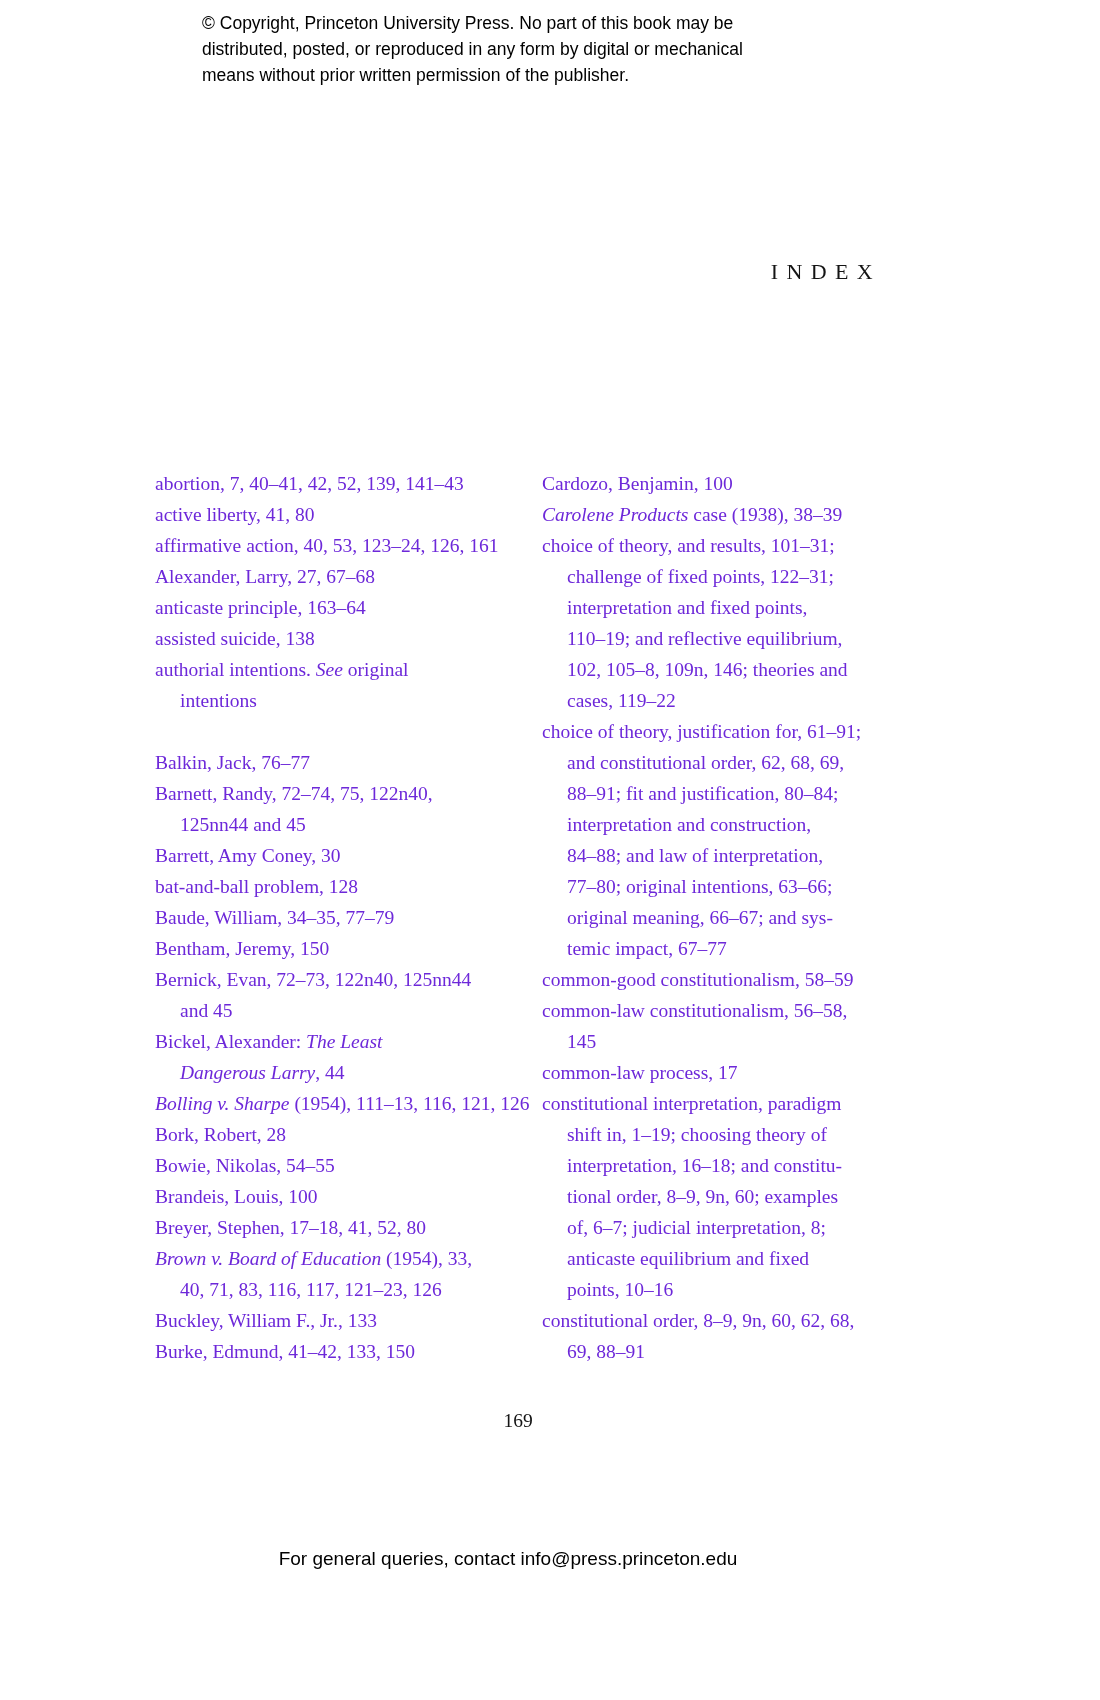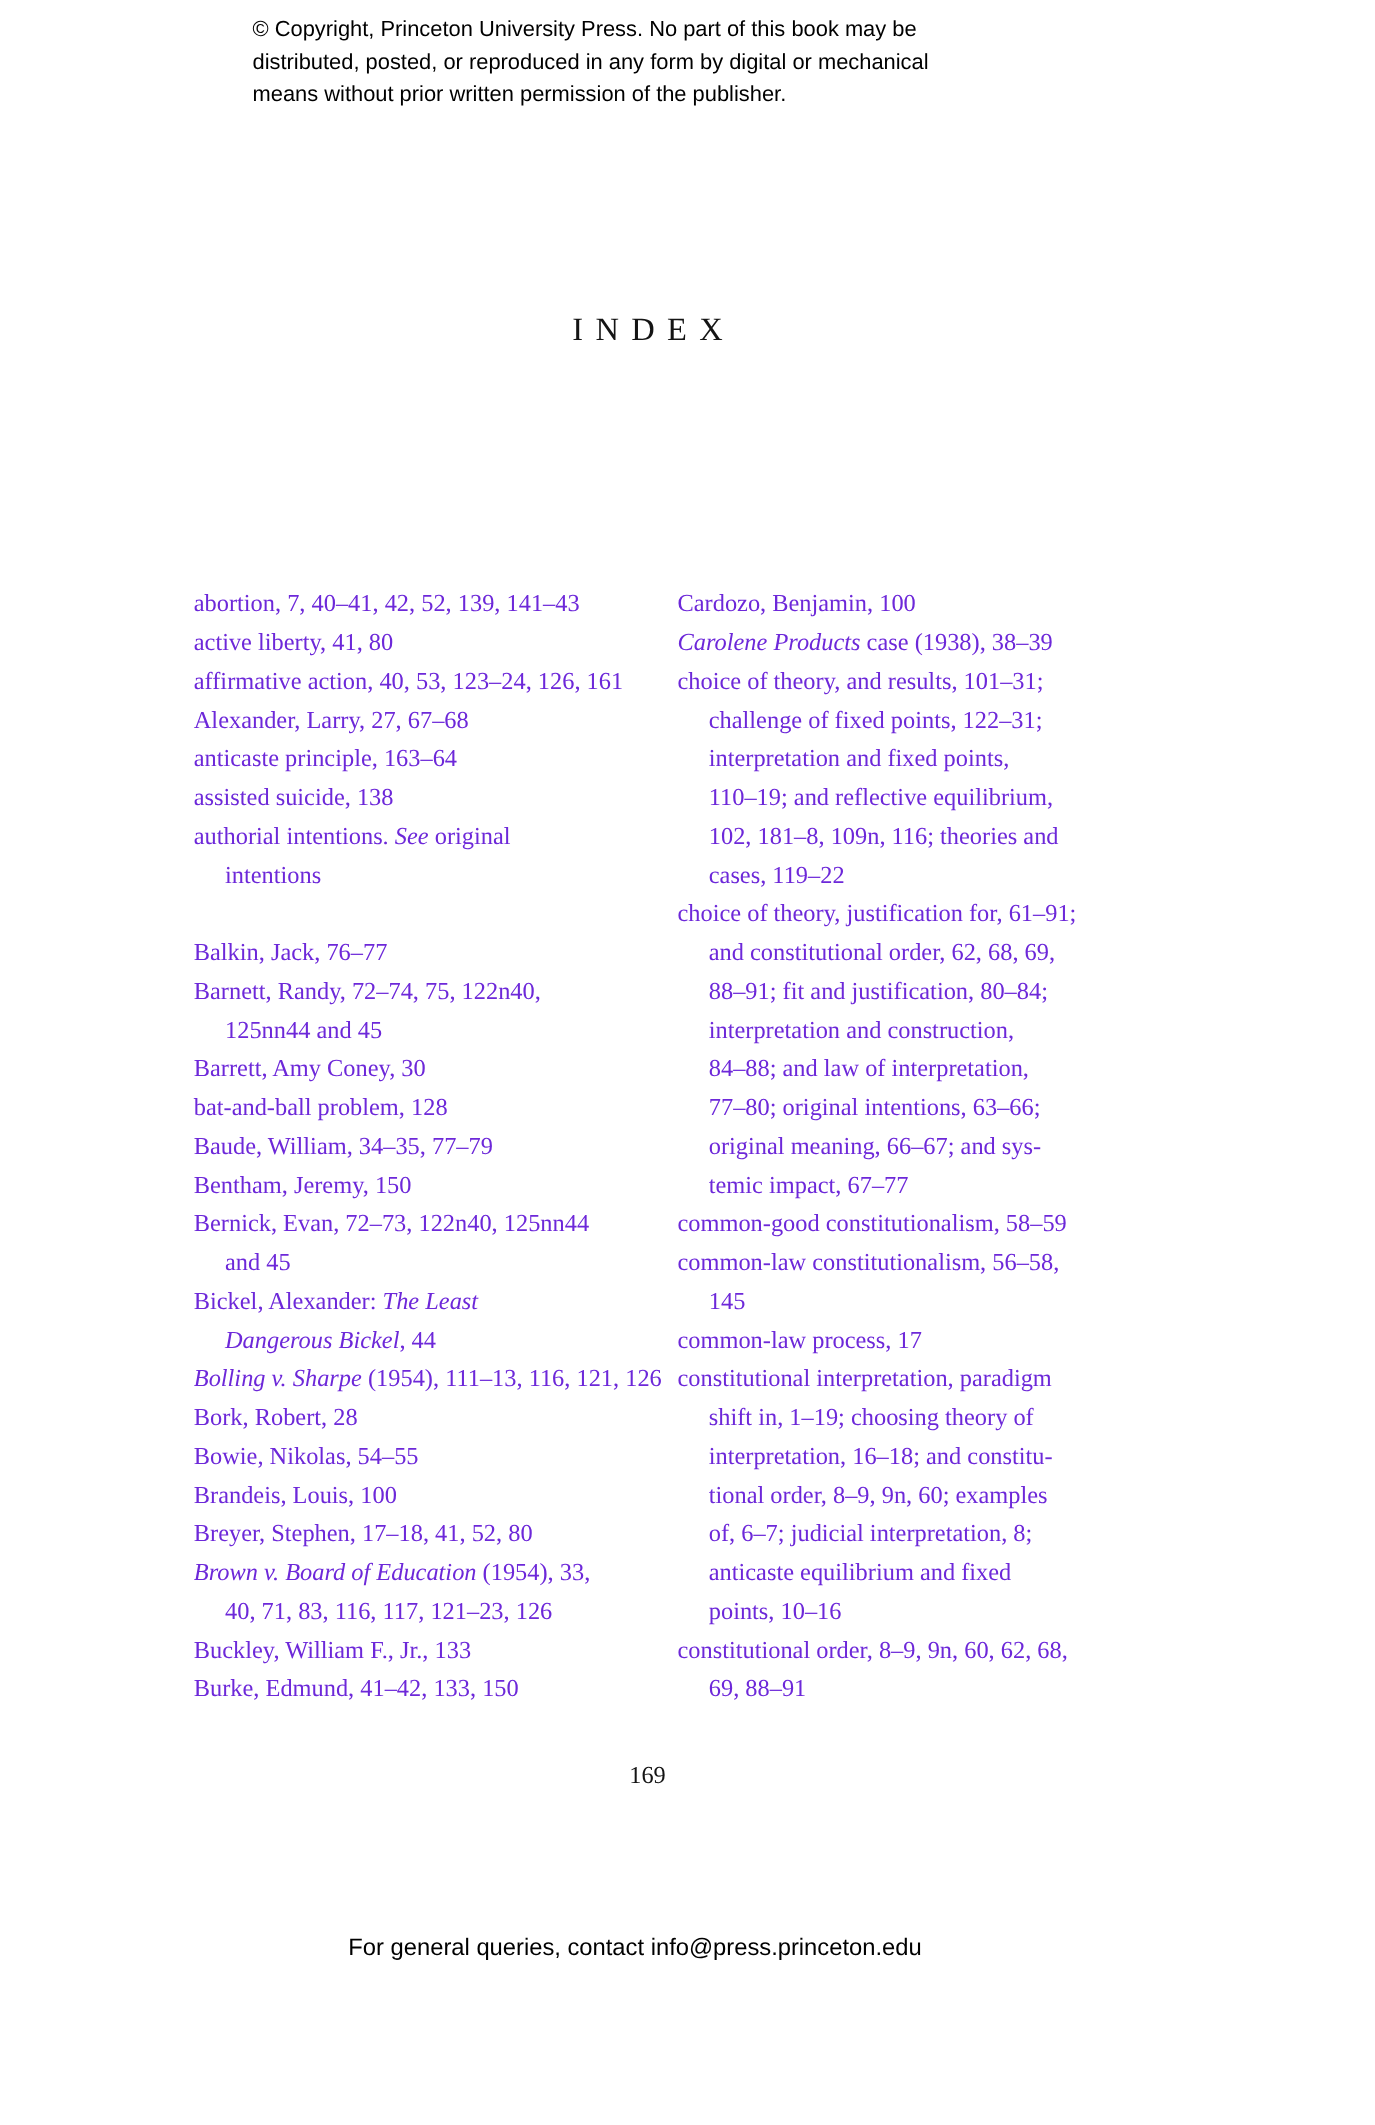--- a/index.html
+++ b/index.html
@@ -20,24 +20,24 @@
     left: 202px;
     top: 10px;
     font-family: "Liberation Sans", sans-serif;
     font-size: 17.5px;
     line-height: 26px;
     color: #000000;
   }
   .page-title {
     position: absolute;
     left: 155px;
-    top: 232px;
+    top: 244px;
     width: 726px;
-    text-align: center;
-    font-size: 26px;
+    text-align: right;
+    font-size: 22px;
     letter-spacing: 0.38em;
     text-indent: 0.38em; 
     font-weight: 400;
     color: #141414;
   }
   .index-columns {
     position: absolute;
     left: 155px;
     top: 468px;
     width: 726px;
@@ -129,21 +129,21 @@
       </div>
       <div class="entry">
         <div class="line first"><span>Bentham, Jeremy, 150</span></div>
       </div>
       <div class="entry">
         <div class="line first"><span>Bernick, Evan, 72–73, 122n40, 125nn44</span></div>
         <div class="line cont"><span>and 45</span></div>
       </div>
       <div class="entry">
         <div class="line first"><span>Bickel, Alexander: </span><span class="italic">The Least</span></div>
-        <div class="line cont"><span class="italic">Dangerous Bickel</span><span>, 44</span></div>
+        <div class="line cont"><span class="italic">Dangerous Larry</span><span>, 44</span></div>
       </div>
       <div class="entry">
         <div class="line first"><span class="italic">Bolling v. Sharpe</span><span> (1954), 111–13, 116, 121, 126</span></div>
       </div>
       <div class="entry">
         <div class="line first"><span>Bork, Robert, 28</span></div>
       </div>
       <div class="entry">
         <div class="line first"><span>Bowie, Nikolas, 54–55</span></div>
       </div>
@@ -169,21 +169,21 @@
         <div class="line first"><span>Cardozo, Benjamin, 100</span></div>
       </div>
       <div class="entry">
         <div class="line first"><span class="italic">Carolene Products</span><span> case (1938), 38–39</span></div>
       </div>
       <div class="entry">
         <div class="line first"><span>choice of theory, and results, 101–31;</span></div>
         <div class="line cont"><span>challenge of fixed points, 122–31;</span></div>
         <div class="line cont"><span>interpretation and fixed points,</span></div>
         <div class="line cont"><span>110–19; and reflective equilibrium,</span></div>
-        <div class="line cont"><span>102, 181–8, 109n, 116; theories and</span></div>
+        <div class="line cont"><span>102, 105–8, 109n, 146; theories and</span></div>
         <div class="line cont"><span>cases, 119–22</span></div>
       </div>
       <div class="entry">
         <div class="line first"><span>choice of theory, justification for, 61–91;</span></div>
         <div class="line cont"><span>and constitutional order, 62, 68, 69,</span></div>
         <div class="line cont"><span>88–91; fit and justification, 80–84;</span></div>
         <div class="line cont"><span>interpretation and construction,</span></div>
         <div class="line cont"><span>84–88; and law of interpretation,</span></div>
         <div class="line cont"><span>77–80; original intentions, 63–66;</span></div>
         <div class="line cont"><span>original meaning, 66–67; and sys-</span></div>

